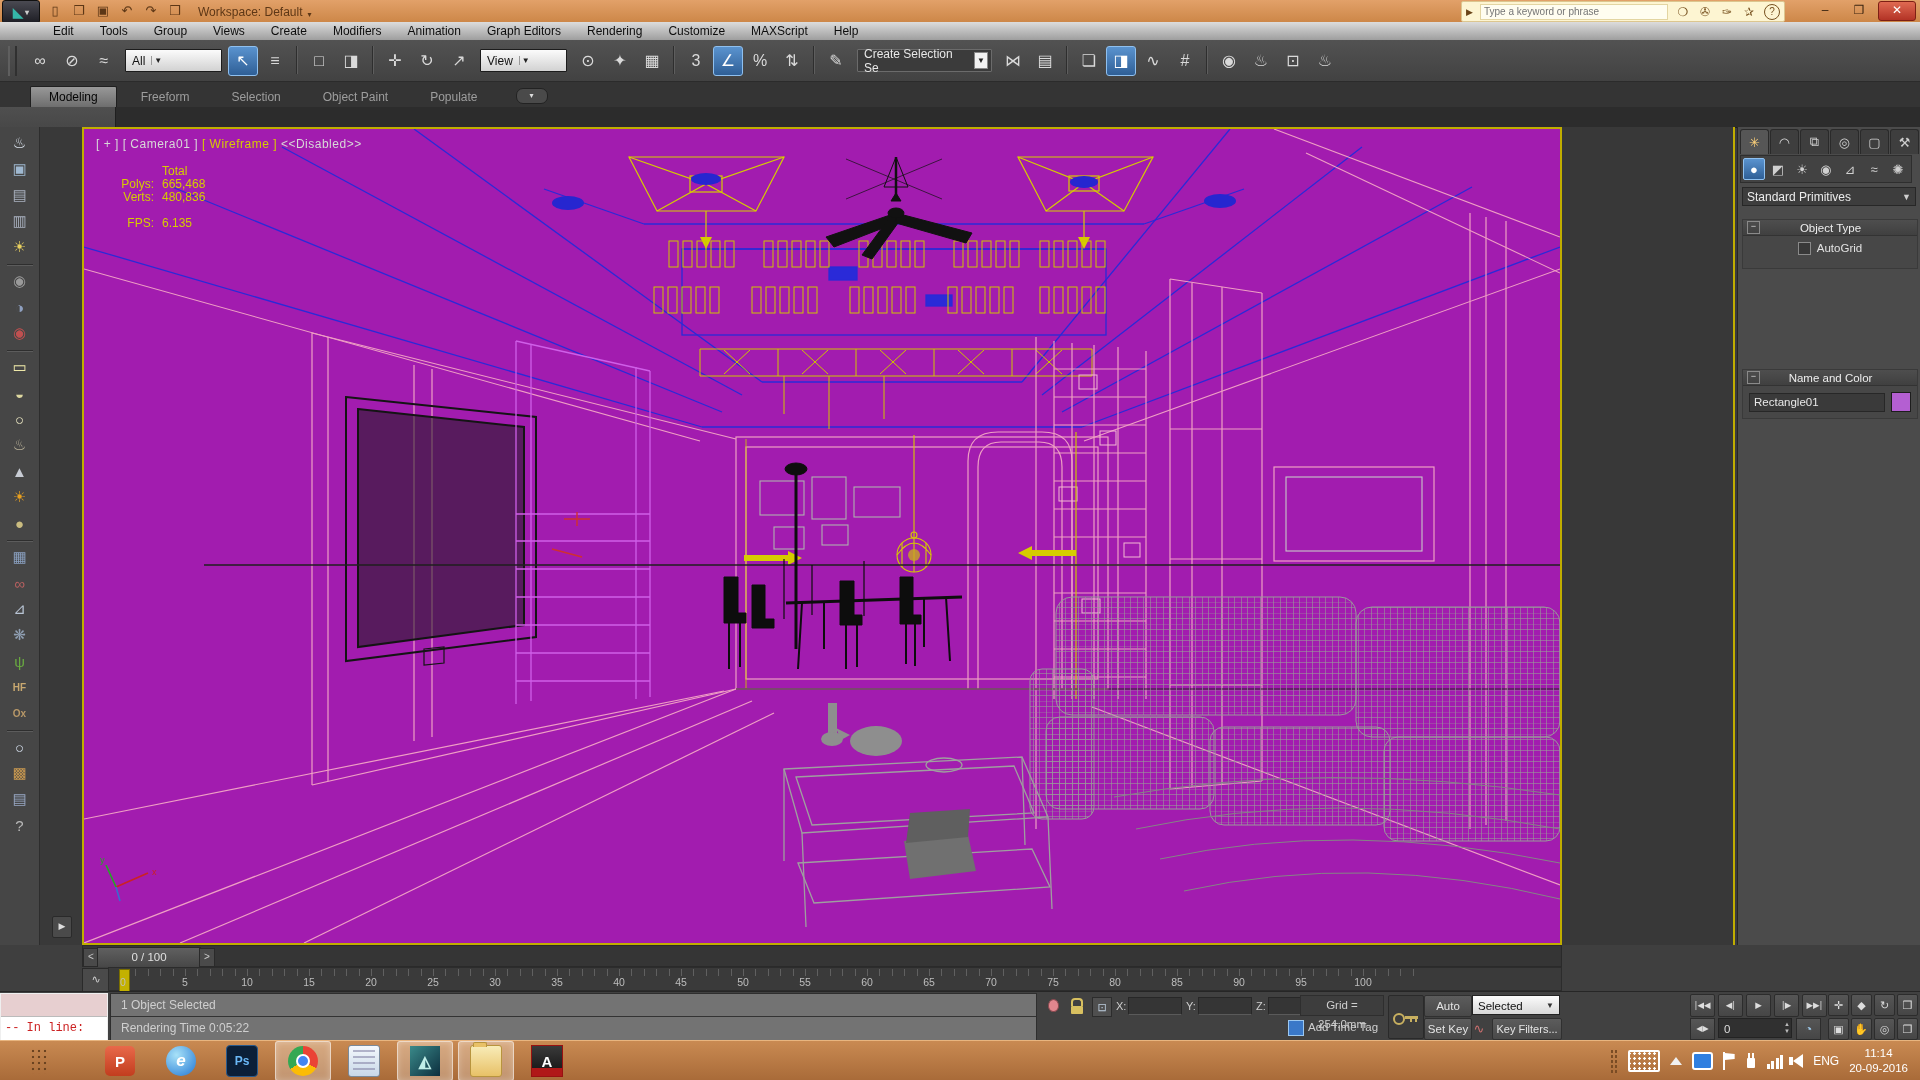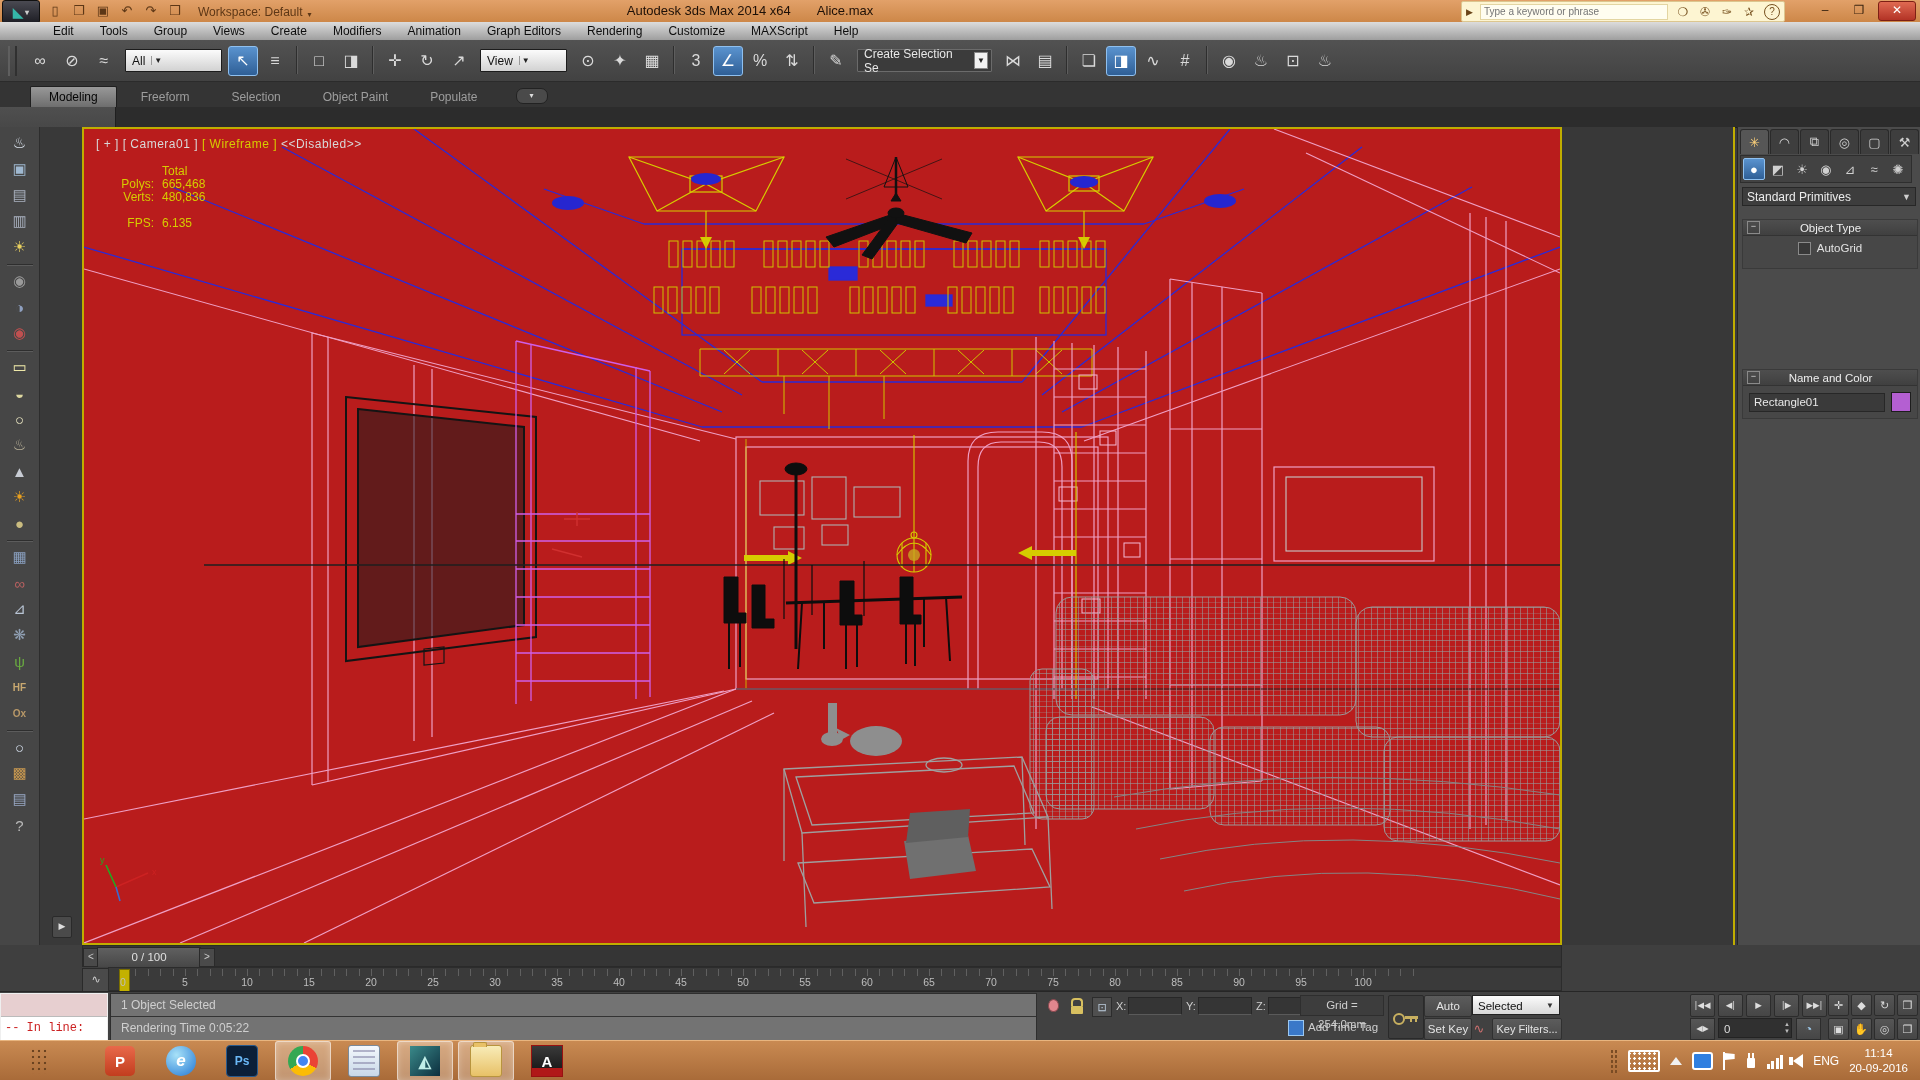--- a/index.html
+++ b/index.html
@@ -46,21 +46,21 @@
   
   #lefttoolbar{left:0;top:127px;width:40px;height:818px;background:#464646;border-right:1px solid #2d2d2d;display:flex;flex-direction:column;align-items:center;padding-top:4px;box-sizing:border-box;}
   .ltbtn{width:26px;height:24px;display:flex;align-items:center;justify-content:center;font-size:15px;margin-bottom:2px;}
   .ltbtn.txt{font-size:10px;font-weight:bold;}
   .ltsep{width:26px;height:0;border-top:1px solid #2e2e2e;border-bottom:1px solid #5c5c5c;margin:3px 0;}
   #leftstrip{left:40px;top:127px;width:42px;height:818px;background:#393939;}
   #flyarrow{left:52px;top:916px;width:18px;height:20px;background:#4a4a4a;border:1px solid #2a2a2a;color:#ddd;font-size:9px;text-align:center;line-height:19px;border-radius:2px;}
   #dockbtn{left:44px;top:946px;width:54px;height:52px;background:linear-gradient(#6fa0d8,#3c70ae);border:2px solid #2a567e;border-radius:8px;}
   #dockbtn .inner{position:absolute;inset:8px;background:#5a718a;border:2px solid #9ec4e8;border-radius:3px;}
   
-  #viewport{left:82px;top:127px;width:1480px;height:818px;background:#b91c1c;border:2px solid #c0ad00;box-sizing:border-box;}
+  #viewport{left:82px;top:127px;width:1480px;height:818px;background:#a21caf;border:2px solid #c0ad00;box-sizing:border-box;}
   #vplabel{position:absolute;left:12px;top:8px;font-size:12px;color:#d8d8d8;letter-spacing:0.5px;}
   #vplabel .yel{color:#d6cc00;}
   #vpstats{position:absolute;left:18px;top:36px;font-size:12px;color:#d6cc00;line-height:13px;}
   #vpstats .row{display:flex;}
   #vpstats .sl{width:52px;text-align:right;margin-right:8px;}
   #vpstats .gap{height:13px;}
   #tripod{position:absolute;left:10px;bottom:40px;width:70px;height:50px;}
   #vpstrip{left:1562px;top:127px;width:173px;height:818px;background:#383838;border-right:2px solid #c0ad00;box-sizing:border-box;}
   
   #cmdpanel{left:1737px;top:127px;width:183px;height:864px;background:#4b4b4b;border-left:1px solid #262626;box-sizing:border-box;}
@@ -191,21 +191,20 @@
         <span class="qi">❐</span>
         <span class="qi">▣</span>
         <span class="qi">↶</span>
         <span class="qi">↷</span>
         <span class="qi">❒</span>
       </div>
     <div id="wschip">
         <span>Workspace: Default</span>
         <span class="arr">▾</span>
       </div>
-    <div id="wtitle"><span>Autodesk 3ds Max 2014 x64</span><b>Alice.max</b></div>
     <div id="infocenter">
       <span id="ic-expand">▶</span>
       <input id="ic-search-input" placeholder="Type a keyword or phrase" style="">
       <span style="display:flex;gap:6px">
           <span class="ic-gl">❍</span>
           <span class="ic-gl">✇</span>
           <span class="ic-gl">✑</span>
           <span class="ic-gl">✰</span>
         </span>
       <span id="ic-help">?</span>

